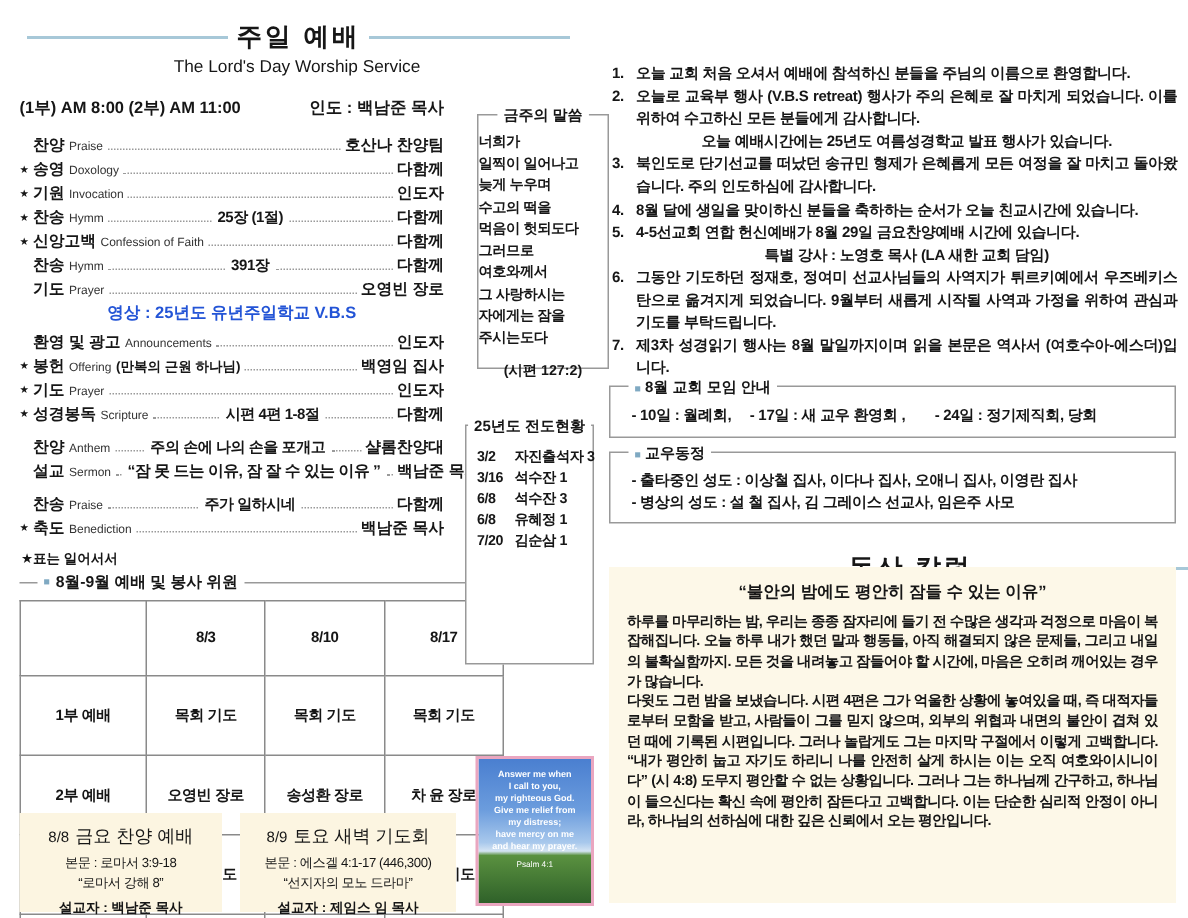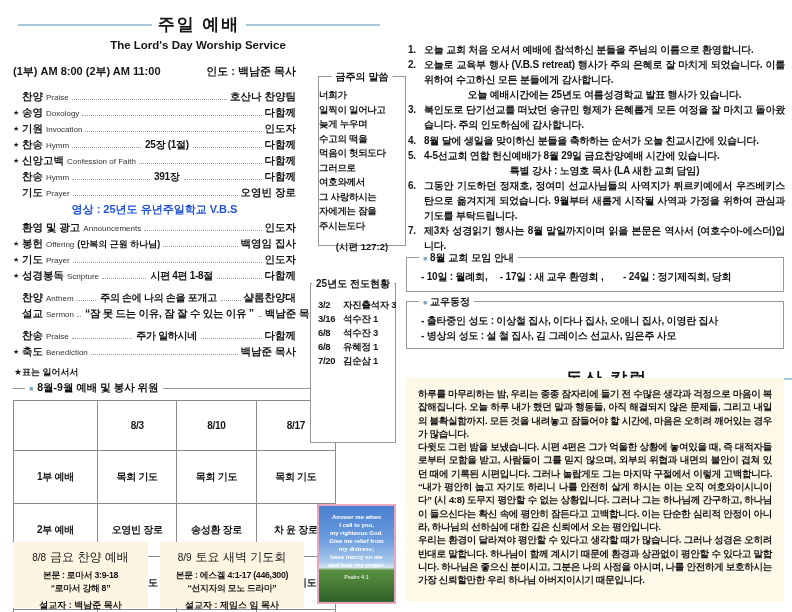--- a/index.html
+++ b/index.html
@@ -6,21 +6,21 @@
   html,body{width:792px;height:612px}
   body{position:relative;background:#fff;color:#161616;font-family:"Liberation Sans","DejaVu Sans",sans-serif;overflow:hidden}
   .page{position:absolute;top:0;height:612px}
   #page-left{left:0;width:396px}
   #page-right{left:396px;width:396px}
 
   .sec-header{display:flex;align-items:center;gap:6px}
   .hline{flex:1;height:2px;background:#a7c8d8}
   .sec-title{font-size:17px;font-weight:bold;letter-spacing:2px;white-space:nowrap}
   #page-left>.sec-header{margin:13px 16px 0 18px}
-  .subtitle{text-align:center;font-weight:bold;font-size:11.5px;margin-top:3px}
+  .subtitle{text-align:center;font-weight:normal;font-size:11.5px;margin-top:3px}
 
   .info-row{position:absolute;left:13px;top:64px;width:283px;display:flex;justify-content:space-between;font-size:11px;font-weight:bold;white-space:nowrap}
 
   #worship-list{position:absolute;left:13px;top:88px;width:283px}
   .worship-row{display:flex;align-items:flex-end;height:16px;font-size:10.5px;font-weight:bold;white-space:nowrap}
   .worship-row.gap{margin-top:6px}
   .wr-star{width:9px;font-size:7px;align-self:center;padding-top:2px;flex:none}
   .wr-en{font-size:8px;font-weight:normal;color:#333;margin-left:3px}
   .wr-note{font-size:9px;margin-left:3px}
   .leader{flex:1;min-width:4px;border-bottom:1.5px dotted #9a9a9a;margin:0 3px 4px}
@@ -47,21 +47,21 @@
   #evangelism-entries{margin:14px 3px 0 7px}
   .ev-row{display:flex;font-size:9.5px;font-weight:bold;line-height:14px;letter-spacing:-0.3px;white-space:nowrap}
   .ev-date{width:25px;flex:none}
 
   .event-box{position:absolute;top:542px;height:66px;background:#fcf5e1;text-align:center;padding-top:7px}
   #friday-box{left:13px;width:135px}
   #saturday-box{left:160px;width:144px}
   .eb-title-row{font-size:12px;font-weight:normal;white-space:nowrap}
   .eb-date{font-size:10px;margin-right:4px}
   .eb-lines{margin-top:3px}
-  .eb-line{font-size:8.8px;font-weight:bold;line-height:12.5px;letter-spacing:-0.3px;white-space:nowrap}
+  .eb-line{font-size:8.8px;font-weight:normal;line-height:12.5px;letter-spacing:-0.3px;white-space:nowrap}
   .eb-preacher{font-size:9px;font-weight:bold;margin-top:5px}
 
   #verse-image{position:absolute;left:317px;top:504px;width:79px;height:100px;border:2px solid #eaa6c0;
     background:linear-gradient(180deg,#4a7fd0 0%,#6b9cdd 35%,#a8c8ec 58%,#d5e4f3 64%,#5a9140 67%,#2f6129 100%);
     color:#fff;text-align:center;overflow:hidden}
   #verse-image-lines{margin-top:7px;font-size:6px;line-height:8px;font-weight:bold}
   .vi-ref{font-size:5.5px;margin-top:5px}
 
   #page-right>.sec-header{margin:13px 10px 0 12px}
   #news-list{position:absolute;left:12px;top:42px;width:377px}
@@ -384,19 +384,19 @@
       </div>
   </div>
 
   <div class="sec-header" id="column-header">
     <span class="hline"></span>
     <span class="sec-title">동산 칼럼</span>
     <span class="hline"></span>
   </div>
 
   <div id="column-box">
+    <div class="col-heading">“불안의 밤에도 평안히 잠들 수 있는 이유”</div>
     <div id="column-paragraphs">
         <div class="col-para">하루를 마무리하는 밤, 우리는 종종 잠자리에 들기 전 수많은 생각과 걱정으로 마음이 복잡해집니다. 오늘 하루 내가 했던 말과 행동들, 아직 해결되지 않은 문제들, 그리고 내일의 불확실함까지. 모든 것을 내려놓고 잠들어야 할 시간에, 마음은 오히려 깨어있는 경우가 많습니다.</div>
         <div class="col-para">다윗도 그런 밤을 보냈습니다. 시편 4편은 그가 억울한 상황에 놓여있을 때, 즉 대적자들로부터 모함을 받고, 사람들이 그를 믿지 않으며, 외부의 위협과 내면의 불안이 겹쳐 있던 때에 기록된 시편입니다. 그러나 놀랍게도 그는 마지막 구절에서 이렇게 고백합니다. “내가 평안히 눕고 자기도 하리니 나를 안전히 살게 하시는 이는 오직 여호와이시니이다” (시 4:8) 도무지 평안할 수 없는 상황입니다. 그러나 그는 하나님께 간구하고, 하나님이 들으신다는 확신 속에 평안히 잠든다고 고백합니다. 이는 단순한 심리적 안정이 아니라, 하나님의 선하심에 대한 깊은 신뢰에서 오는 평안입니다.</div>
-        <div class="col-para">우리는 환경이 달라져야 평안할 수 있다고 생각할 때가 많습니다. 그러나 성경은 오히려 반대로 말합니다. 하나님이 함께 계시기 때문에 환경과 상관없이 평안할 수 있다고 말합니다. 하나님은 좋으신 분이시고, 그분은 나의 사정을 아시며, 나를 안전하게 보호하시는 가장 신뢰할만한 우리 하나님 아버지이시기 때문입니다.</div>
       </div>
   </div>
 </div>
 
 </body></html>

